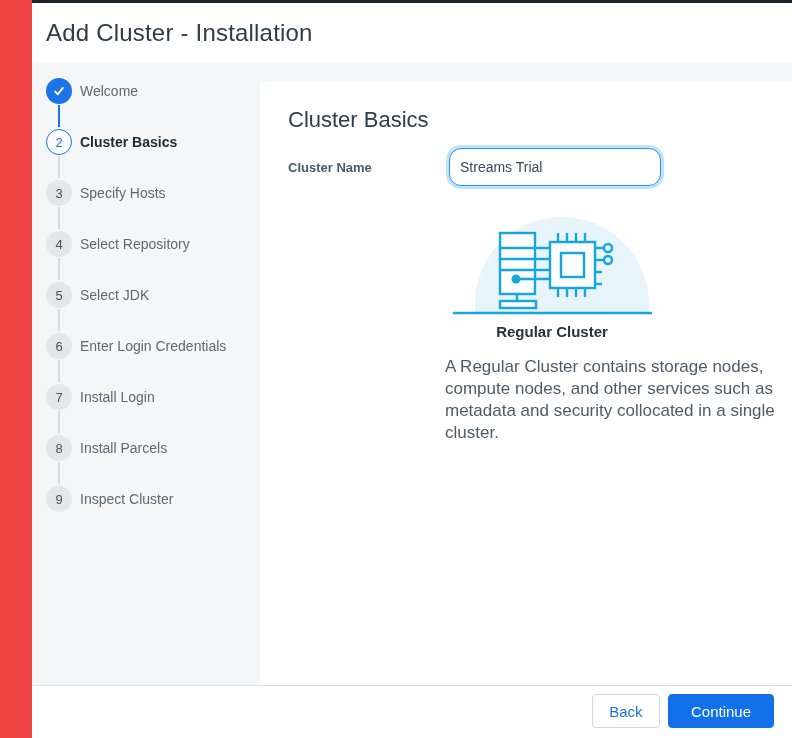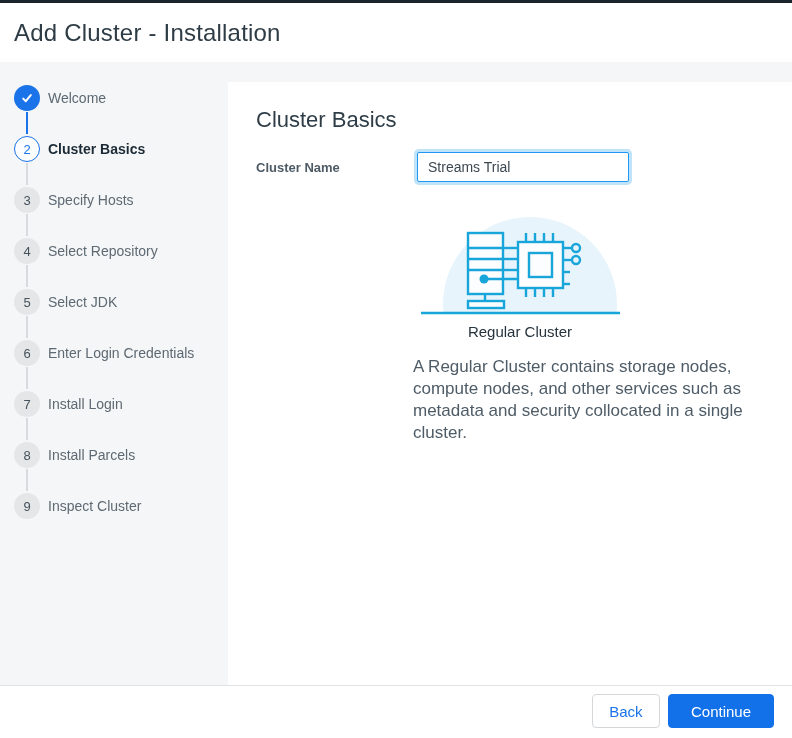--- a/index.html
+++ b/index.html
@@ -1,52 +1,52 @@
 <!DOCTYPE html>
 <html style="--top-bar: #1b242b; --accent: #1a73e8; --continue-bg: #1270e8;"><head>
 <meta charset="utf-8">
 <style>
   * { box-sizing: border-box; margin: 0; padding: 0; }
   html, body { background: #fff; }
   body { font-family: "Liberation Sans", sans-serif; }
-  .app { position: relative; width: 792px; height: 738px; overflow: hidden; background: #bef264; }
+  .app { position: relative; width: 792px; height: 738px; overflow: hidden; background: #ef4444; padding-left: 32px; }
 
   .topbar { height: 3px; background: var(--top-bar, #1b242b); }
   .page-header { height: 59px; background: #fff; display: flex; align-items: center; padding-left: 14px; }
   .page-header h1 { font-size: 24px; font-weight: 400; color: #2e3c46; letter-spacing: 0.2px; }
 
   .body-row { display: flex; height: 623px; background: #f5f6f7; }
 
   
   .sidebar { width: 228px; flex: 0 0 228px; }
-  .sidebar ol { list-style: none; margin-top: 23px; }
+  .sidebar ol { list-style: none; margin-top: 16px; }
   .step { position: relative; height: 51px; }
   .step .connector { display: none; }
   .step:not(.first) .connector { display: block; position: absolute; left: 26px; top: -24px; width: 2px; height: 22px; background: #d8dadd; }
   .step.after-done .connector { background: var(--accent, #1a73e8); }
   .circle { position: absolute; left: 14px; top: 0; width: 26px; height: 26px; border-radius: 50%; display: flex; align-items: center; justify-content: center; font-size: 13px; }
   .step.done .circle { background: var(--accent, #1a73e8); }
   .step.active .circle { background: #fbfdff; border: 1.5px solid var(--accent, #1a73e8); color: var(--accent, #1a73e8); }
   .step.pending .circle { background: #e4e6e8; color: #46525c; }
   .step .check { display: none; width: 14px; height: 14px; }
   .step.done .check { display: block; }
   .step .label { position: absolute; left: 48px; top: 0; line-height: 26px; font-size: 14px; color: #5d6973; }
   .step.active .label { font-weight: bold; color: #1c2a35; }
 
   
   .main { flex: 1 1 auto; padding-top: 20px; }
   .card { background: #fff; height: 603px; padding: 25px 0 0 28px; }
   .card h2 { font-size: 22px; font-weight: 400; color: #2e3d47; }
 
   .form-row { display: flex; align-items: center; margin-top: 16px; height: 36px; }
   .field-label { width: 141px; text-align: left; font-weight: bold; font-size: 13px; color: #4d5b66; margin-right: 20px; }
-  .text-input { width: 212px; height: 30px; border: 1px solid #2196f3; border-radius: 2px; box-shadow: 0 0 0 3px #bfe3f8; padding: 0 10px; font-size: 14px; color: #3c4852; font-family: "Liberation Sans", sans-serif; outline: none; caret-color: #3c4852; }
+  .text-input { width: 212px; height: 38px; border: 1px solid #2196f3; border-radius: 12px; box-shadow: 0 0 0 3px #bfe3f8; padding: 0 10px; font-size: 14px; color: #3c4852; font-family: "Liberation Sans", sans-serif; outline: none; caret-color: #3c4852; }
 
   .viz { margin: 20px 0 0 162px; width: 204px; height: 112px; }
-  .viz-caption { margin: 6px 0 16px 162px; width: 204px; text-align: center; font-weight: normal; font-size: 15px; color: #26333d; }
+  .viz-caption { margin: 6px 0 16px 162px; width: 204px; text-align: center; font-weight: bold; font-size: 15px; color: #26333d; }
   .viz-desc { margin: 10px 0 0 157px; width: 372px; font-size: 17px; line-height: 22px; color: #4e5c67; }
 
   
   .footer { height: 53px; background: #fff; border-top: 1px solid #e0e2e4; display: flex; justify-content: flex-end; align-items: flex-start; gap: 8px; padding: 8px 18px 0 0; }
   .btn { height: 34px; border-radius: 4px; font-size: 15px; font-family: "Liberation Sans", sans-serif; cursor: pointer; }
   .btn-back { width: 68px; background: #fff; border: 1px solid #d4d7da; color: var(--accent, #1a73e8); }
   .btn-continue { padding: 0 22px; background: var(--continue-bg, #1270e8); border: 1px solid var(--continue-bg, #1270e8); color: #fff; }
 </style>
 </head>
 <body>

